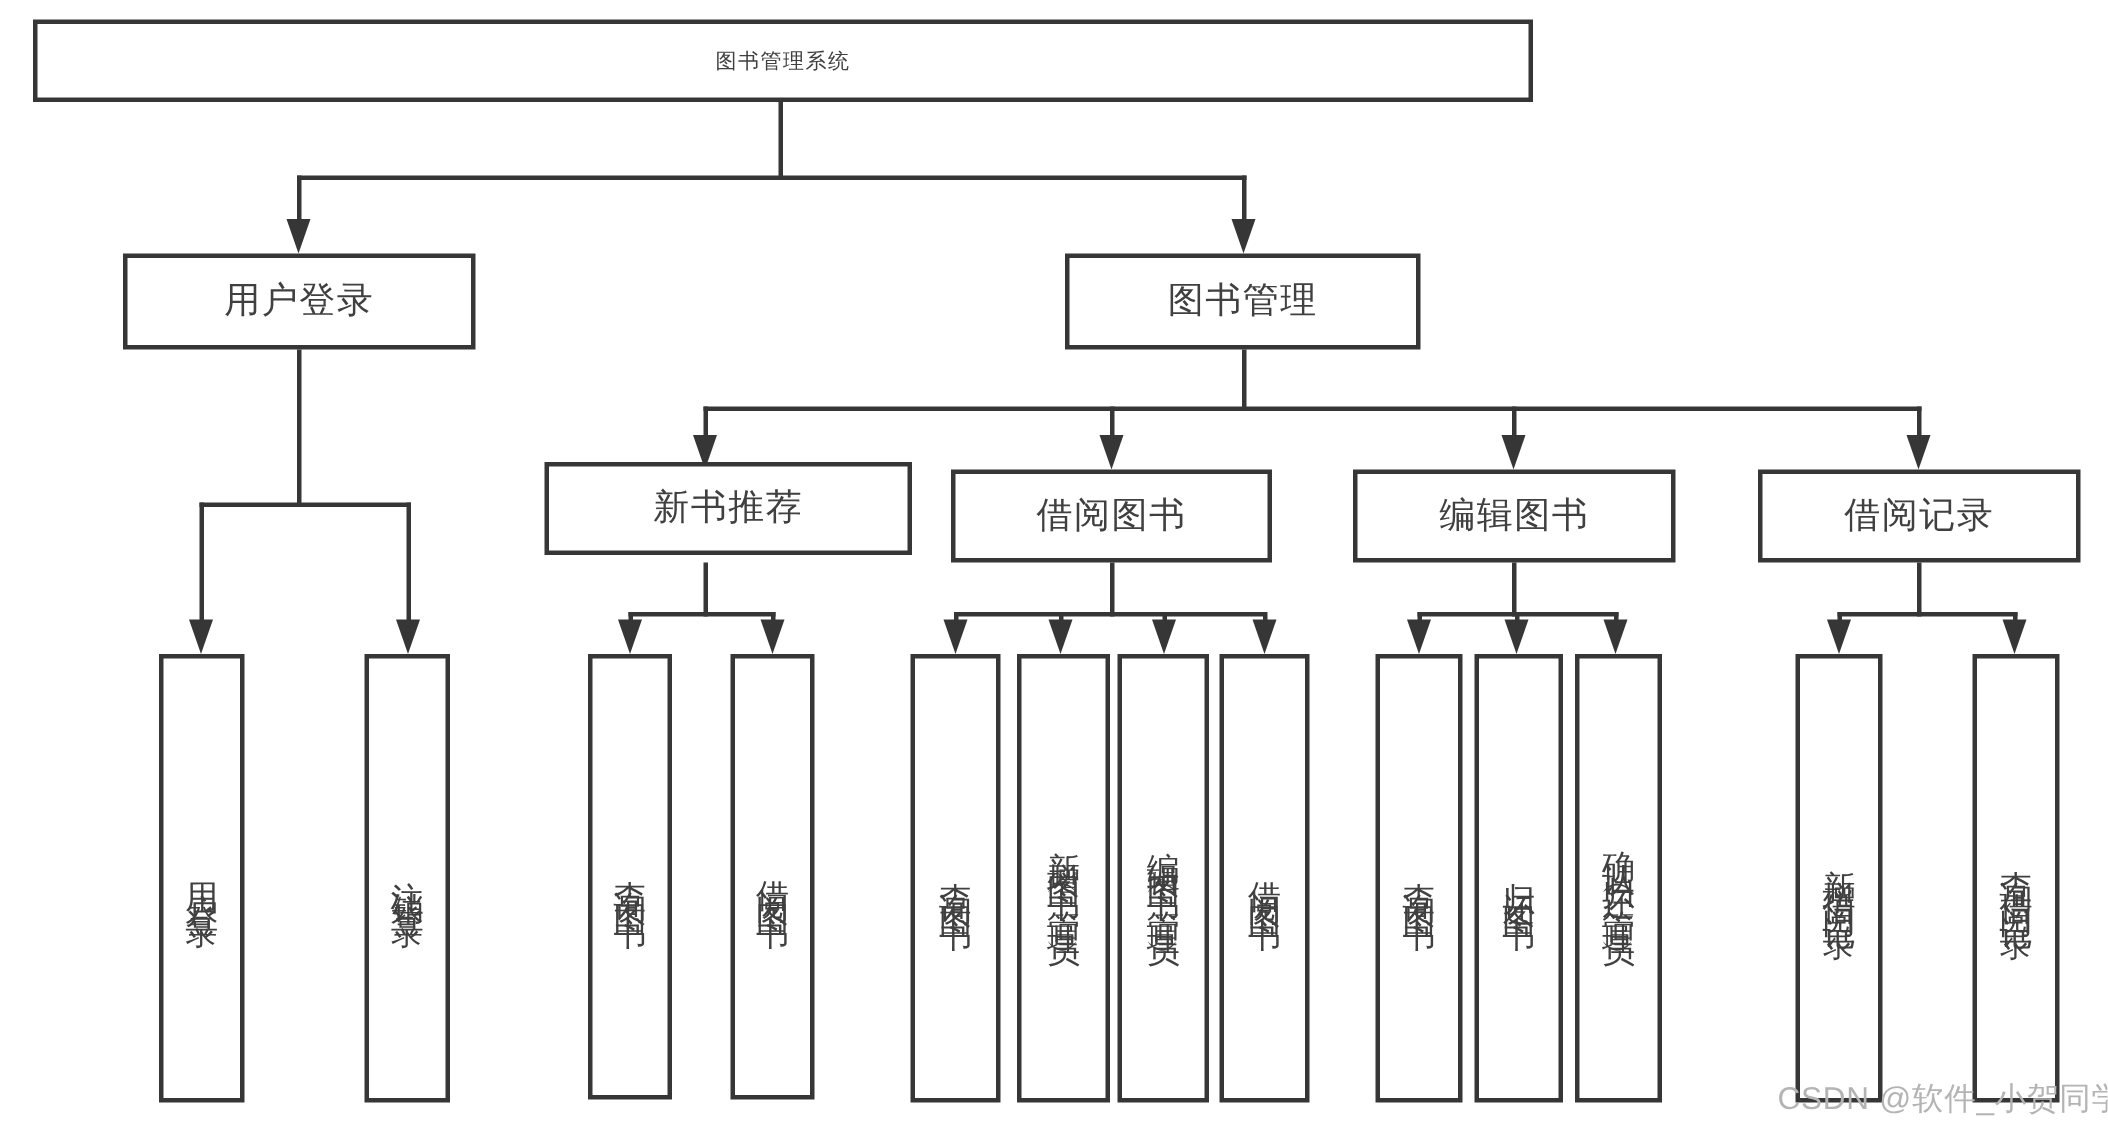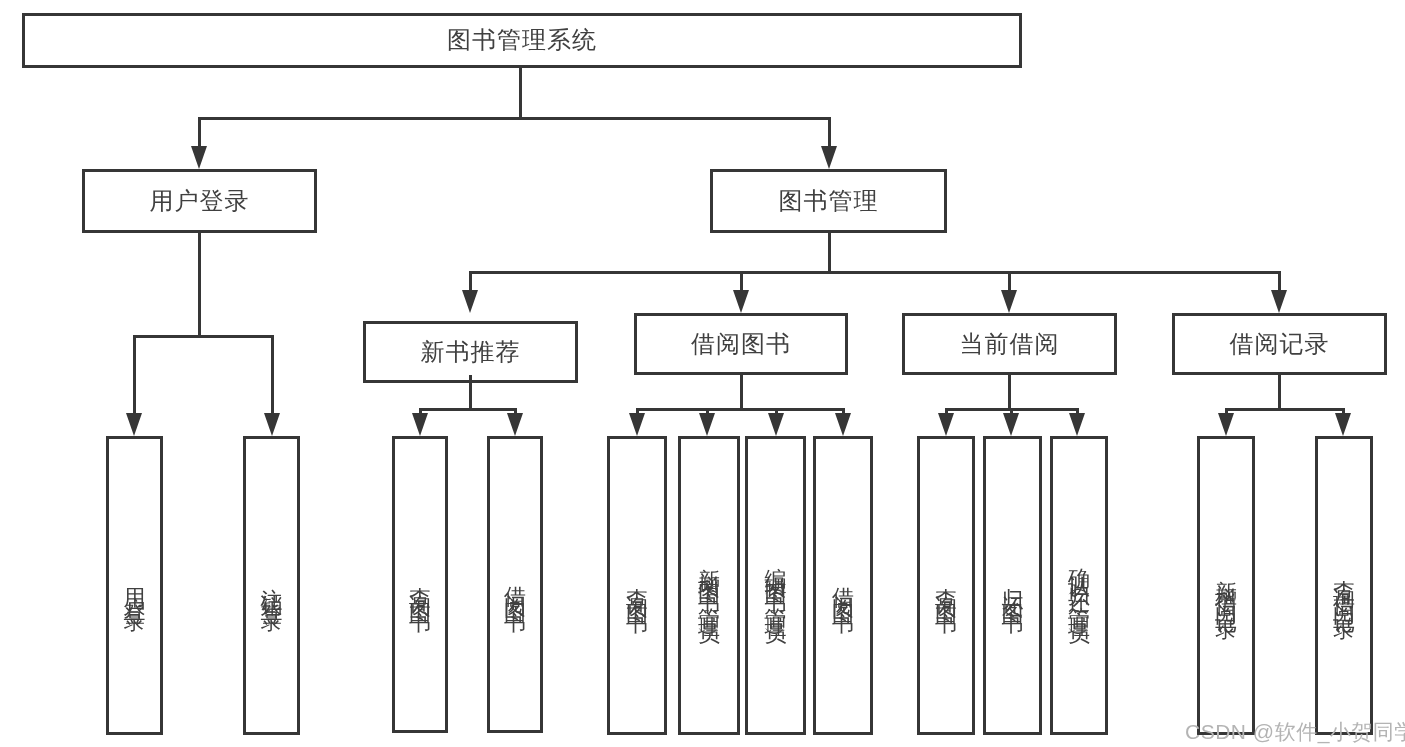--- a/index.html
+++ b/index.html
@@ -27,21 +27,21 @@
     background:#fff;
     display:flex;
     align-items:center;
     justify-content:center;
     color:var(--text);
     font-size:24px;
     letter-spacing:1px;
     text-align:center;
     line-height:1.2;
   }
-  .box.title{font-size:24px;}
+  .box.title{font-size:14px;}
   .box.vert{
     writing-mode:vertical-rl;
     text-orientation:mixed;
     font-size:22px;
     letter-spacing:8px;
     line-height:1;
   }
   .vl{position:absolute;width:3px;background:var(--line);}
   .hl{position:absolute;height:3px;background:var(--line);}
   .ah{
@@ -88,23 +88,23 @@
   <div class="hl" style="left:469px;top:271px;width:812px"></div>
   <div class="vl" style="left:469px;top:271px;height:22px"></div>
   <div class="ah" style="left:462px;top:290px"></div>
   <div class="vl" style="left:740px;top:271px;height:22px"></div>
   <div class="ah" style="left:733px;top:290px"></div>
   <div class="vl" style="left:1008px;top:271px;height:22px"></div>
   <div class="ah" style="left:1001px;top:290px"></div>
   <div class="vl" style="left:1278px;top:271px;height:22px"></div>
   <div class="ah" style="left:1271px;top:290px"></div>
 
-  <div class="box" style="left:363px;top:321px;width:215px;height:62px">新书推荐</div>
+  <div class="box" style="left:363px;top:308px;width:245px;height:62px">新书推荐</div>
   <div class="box" style="left:634px;top:313px;width:214px;height:62px">借阅图书</div>
-  <div class="box" style="left:902px;top:313px;width:215px;height:62px">当前借阅</div>
+  <div class="box" style="left:902px;top:313px;width:215px;height:62px">编辑图书</div>
   <div class="box" style="left:1172px;top:313px;width:215px;height:62px">借阅记录</div>
 
   <div class="vl" style="left:469px;top:375px;height:36px"></div>
   <div class="hl" style="left:419px;top:408px;width:98px"></div>
   <div class="vl" style="left:419px;top:408px;height:10px"></div>
   <div class="ah" style="left:412px;top:413px"></div>
   <div class="vl" style="left:514px;top:408px;height:10px"></div>
   <div class="ah" style="left:507px;top:413px"></div>
 
   <div class="vl" style="left:740px;top:375px;height:36px"></div>

